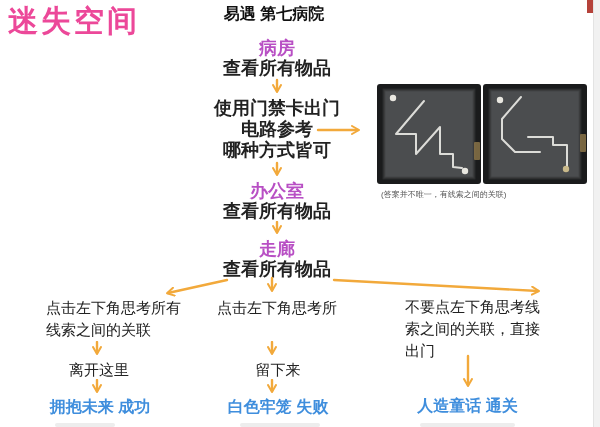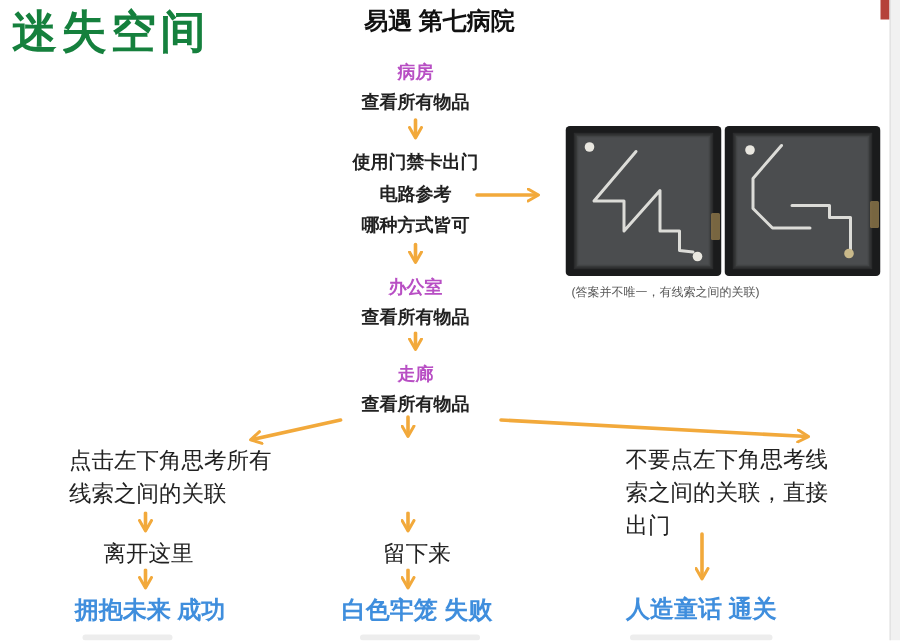--- a/index.html
+++ b/index.html
@@ -4,29 +4,29 @@
 <style>
   html,body{margin:0;padding:0;}
   body{
     width:600px;height:427px;position:relative;overflow:hidden;
     background:#ffffff;
     font-family:"Liberation Sans","DejaVu Sans",sans-serif;
     color:var(--body-text,#222);
   }
   .abs{position:absolute;}
   .title{
-    left:8px;top:1px;font-size:30px;font-weight:700;letter-spacing:3px;color:#15803d;
+    left:8px;top:1px;font-size:30px;font-weight:700;letter-spacing:3px;color:#ec4899;
   }
   .header{
-    left:238px;top:4px;width:110px;text-align:center;
+    left:219px;top:4px;width:110px;text-align:center;
     font-size:16px;font-weight:700;color:#111;white-space:nowrap;
   }
   
   .flowcol{left:192px;top:38px;width:170px;text-align:center;}
-  .flowcol > div{margin:0;font-size:12px;font-weight:600;}
+  .flowcol > div{margin:0;font-size:18px;font-weight:600;}
   .lh20{line-height:20px;}
   .lh21{line-height:21px;text-align:center;}
   .room{color:var(--room-label,#b84fc4);font-weight:700 !important;}
   .ending{color:var(--ending-label,#3f8edd);font-weight:700;font-size:16px;white-space:nowrap;}
   .ar{display:block;margin:0 auto;}
   .ar line, .arrow-svg line{stroke:var(--arrow,#f2a93b);stroke-width:2.4;stroke-linecap:round;}
   
   .btxt{font-size:15px;font-weight:400;line-height:22px;}
   .center{text-align:center;}
   
@@ -114,31 +114,32 @@
 <svg class="abs arrow-svg" style="left:88px;top:341px;" width="18" height="19">
   <line x1="9" y1="1" x2="9" y2="12" marker-end="url(#ah)"></line>
 </svg>
 <div class="abs btxt center" style="left:44px;top:359px;width:110px;">离开这里</div>
 <svg class="abs arrow-svg" style="left:88px;top:379px;" width="18" height="19">
   <line x1="9" y1="1" x2="9" y2="12" marker-end="url(#ah)"></line>
 </svg>
 <div class="abs ending center" style="left:20px;top:397px;width:160px;">拥抱未来 成功</div>
 
 <div class="abs btxt center" style="left:210px;top:297px;width:134px;">
+  <div>点击左下角思考所</div>
 </div>
 <svg class="abs arrow-svg" style="left:263px;top:341px;" width="18" height="19">
   <line x1="9" y1="1" x2="9" y2="12" marker-end="url(#ah)"></line>
 </svg>
 <div class="abs btxt center" style="left:222px;top:359px;width:112px;">留下来</div>
 <svg class="abs arrow-svg" style="left:263px;top:379px;" width="18" height="19">
   <line x1="9" y1="1" x2="9" y2="12" marker-end="url(#ah)"></line>
 </svg>
 <div class="abs ending center" style="left:198px;top:397px;width:160px;">白色牢笼 失败</div>
 
-<div class="abs btxt" style="left:405px;top:296px;width:150px;margin-left:12px;">
+<div class="abs btxt" style="left:405px;top:296px;width:150px;">
   <div>不要点左下角思考线</div>
   <div>索之间的关联，直接</div>
   <div>出门</div>
 </div>
 <svg class="abs arrow-svg" style="left:458px;top:354px;" width="20" height="40">
   <line x1="10" y1="2" x2="10" y2="31" marker-end="url(#ah)"></line>
 </svg>
 <div class="abs ending center" style="left:405px;top:396px;width:125px;">人造童话 通关</div>
 
 <div class="abs ghost" style="left:55px;top:423px;width:60px;"></div>

